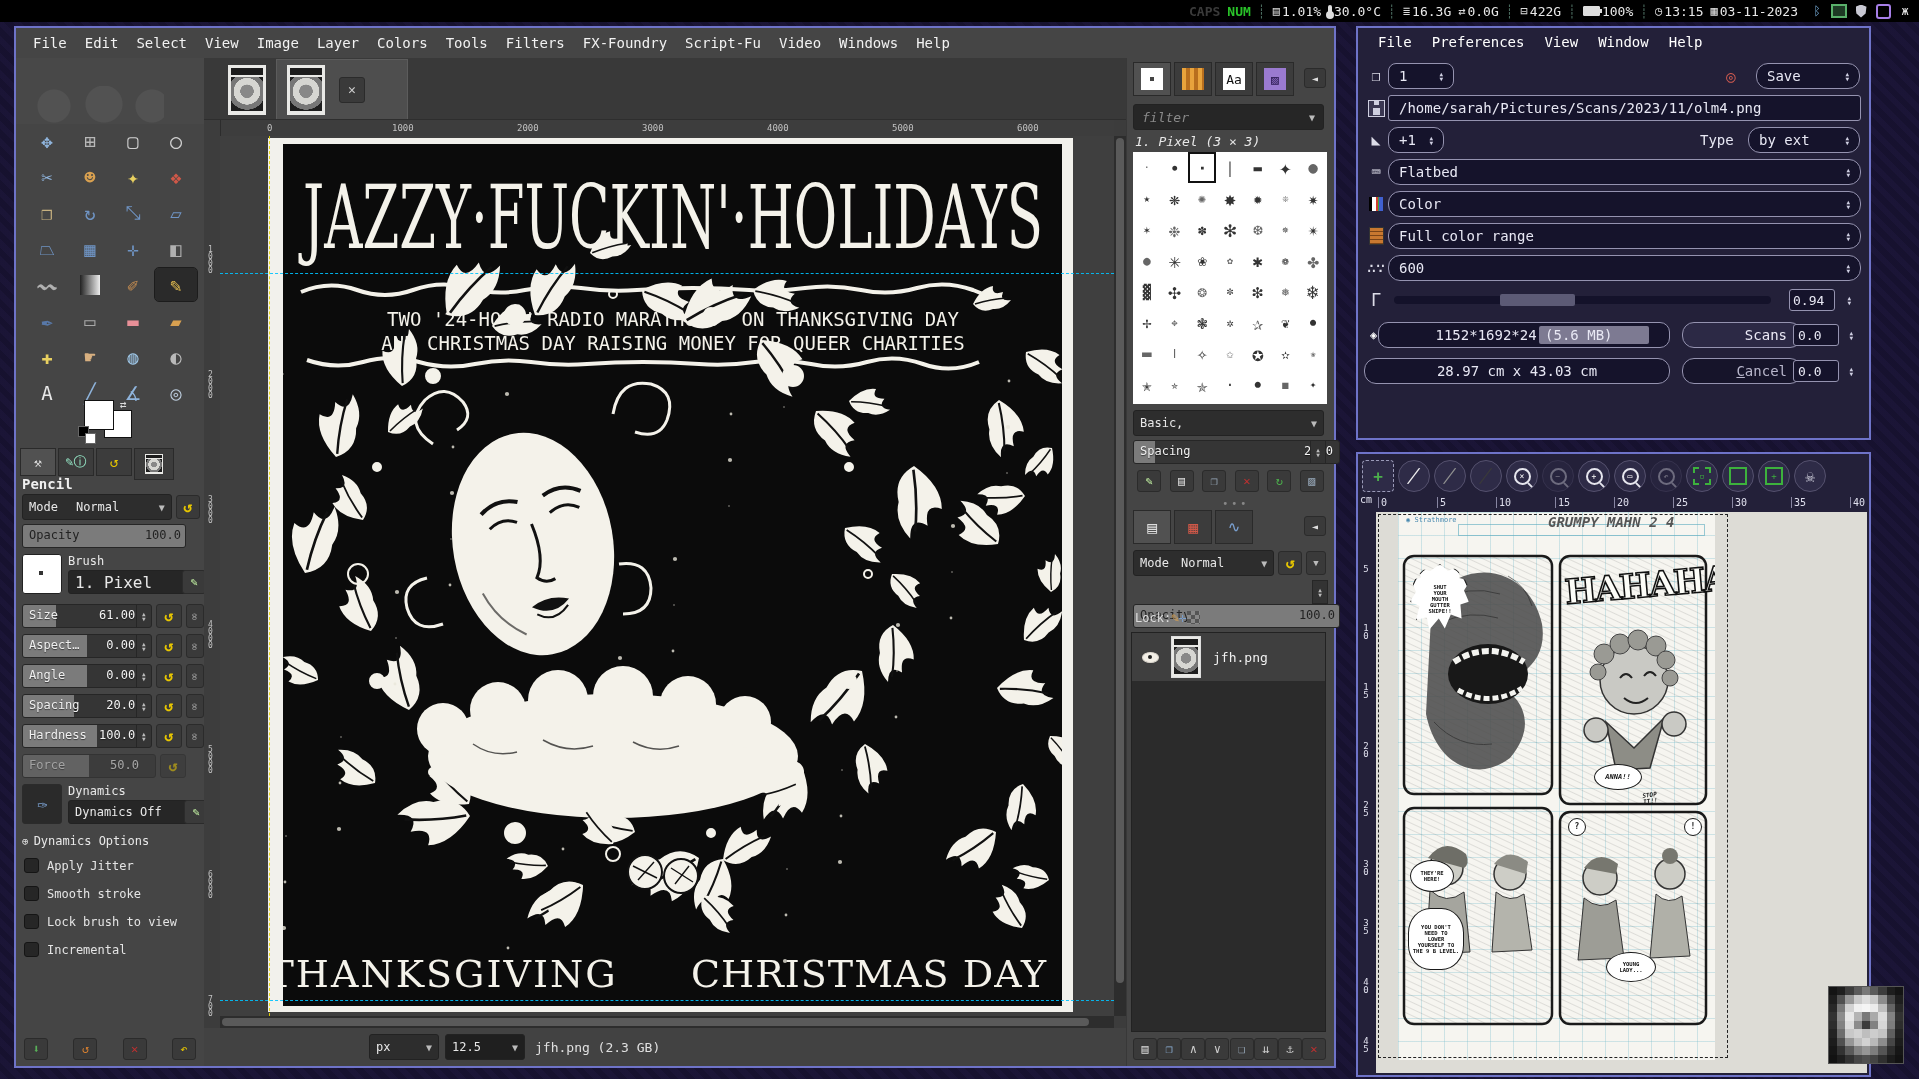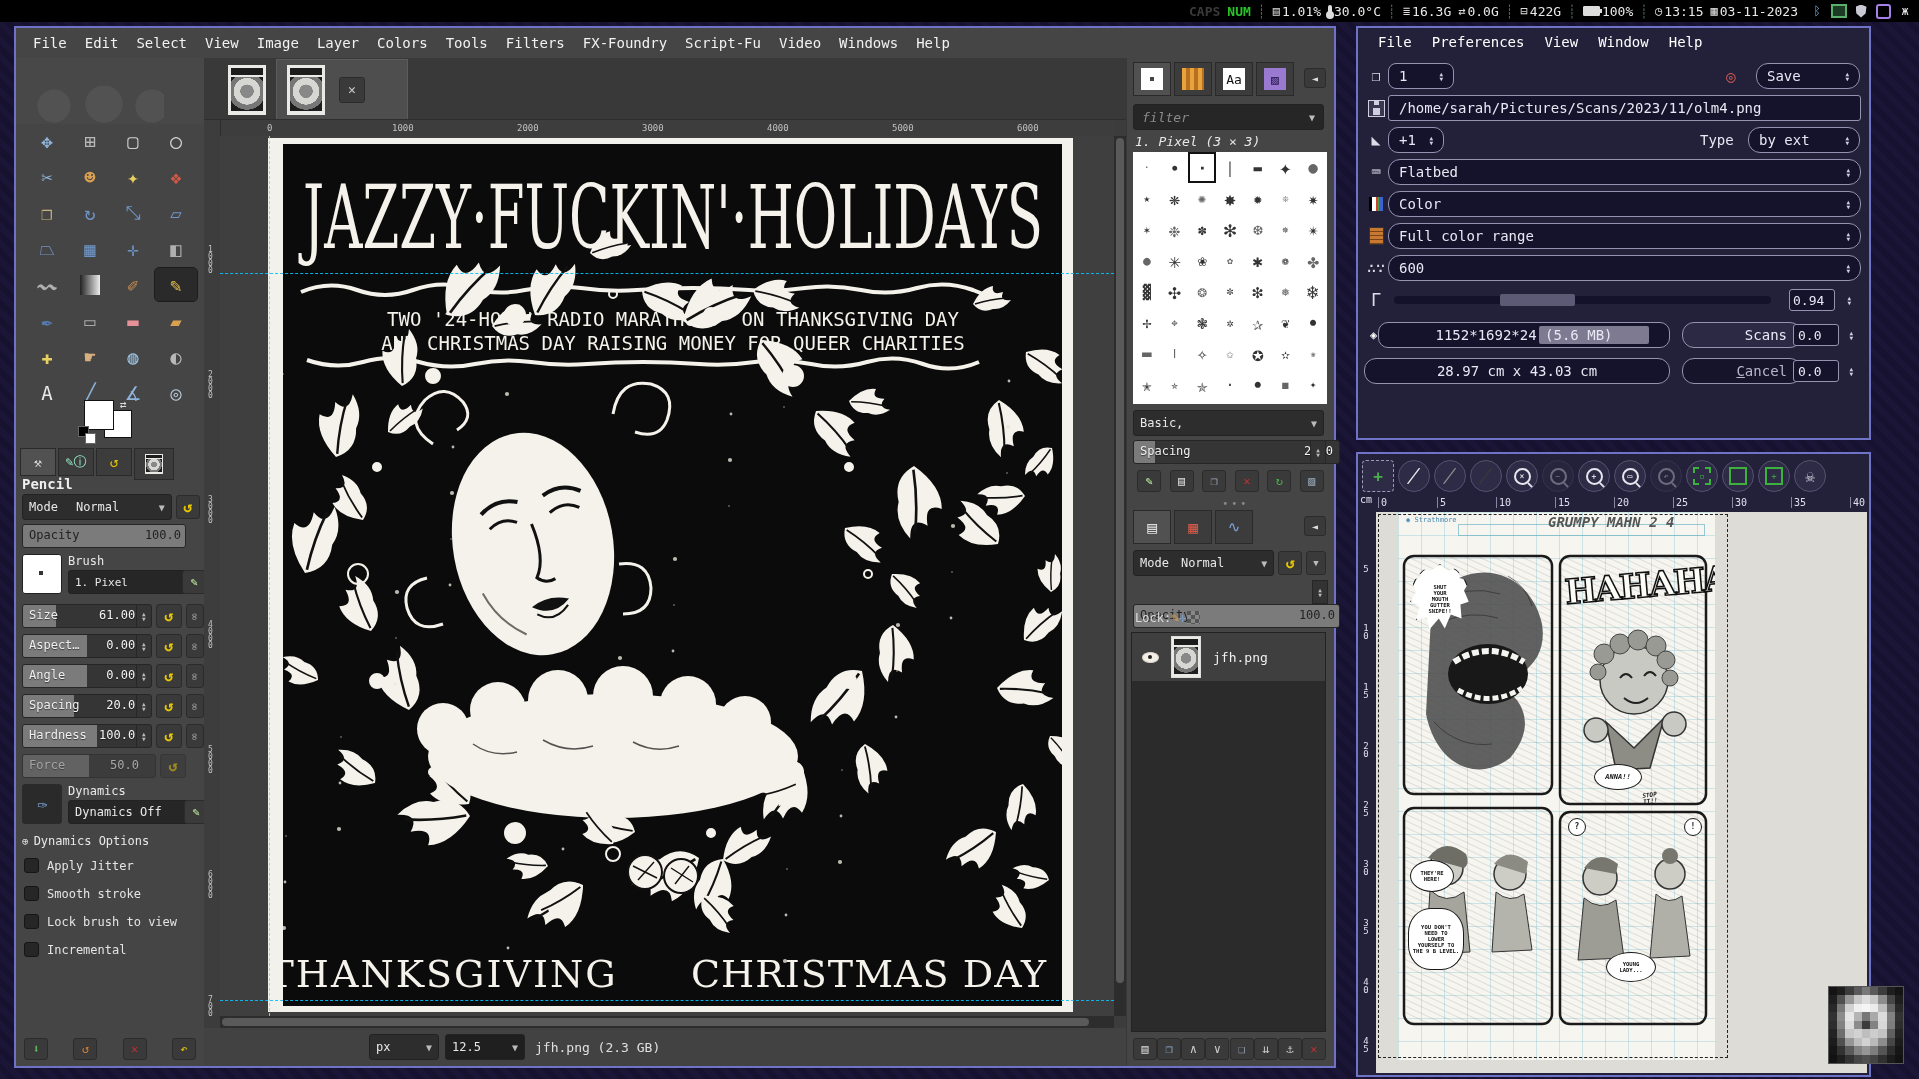--- a/index.html
+++ b/index.html
@@ -300,21 +300,21 @@
         <div class="fill" style="width:100%;"></div>
         <span class="lab" style="color:#222;text-shadow:none;">Opacity</span>
         <span class="val" style="color:#222;text-shadow:none;right:4px;">100.0</span>
       </div>
 
       <div class="ab" style="left:6px;top:496px;width:178px;height:44px;">
         <div class="ab" style="left:0;top:0;width:38px;height:38px;background:#fff;border:1px solid #222;border-radius:3px;">
           <div class="ab" style="left:16px;top:16px;width:4px;height:4px;background:#333;"></div>
         </div>
         <div class="ab" style="left:46px;top:0;font-size:12px;color:#e8e8e8;">Brush</div>
-        <div class="field" style="position:absolute;left:46px;top:16px;width:110px;height:22px;padding:0 6px;font-size:11px;background:#262626;">
+        <div class="field" style="position:absolute;left:46px;top:16px;width:110px;height:22px;padding:0 6px;font-size:16px;background:#262626;">
           <span>1. Pixel</span>
         </div>
         <div class="gbtn" style="position:absolute;left:160px;top:16px;width:22px;height:22px;font-size:12px;color:#cfa;">✎</div>
       </div>
       <div id="opt-sliders">
           <div class="optrow" style="left: 6px; top: 546px; width: 182px;">
             <div class="gslider" style="width: 132px;">
               <div class="fill" style="width: 26%;"></div>
               <span class="lab">Size</span>
               <span class="val">61.00</span>

